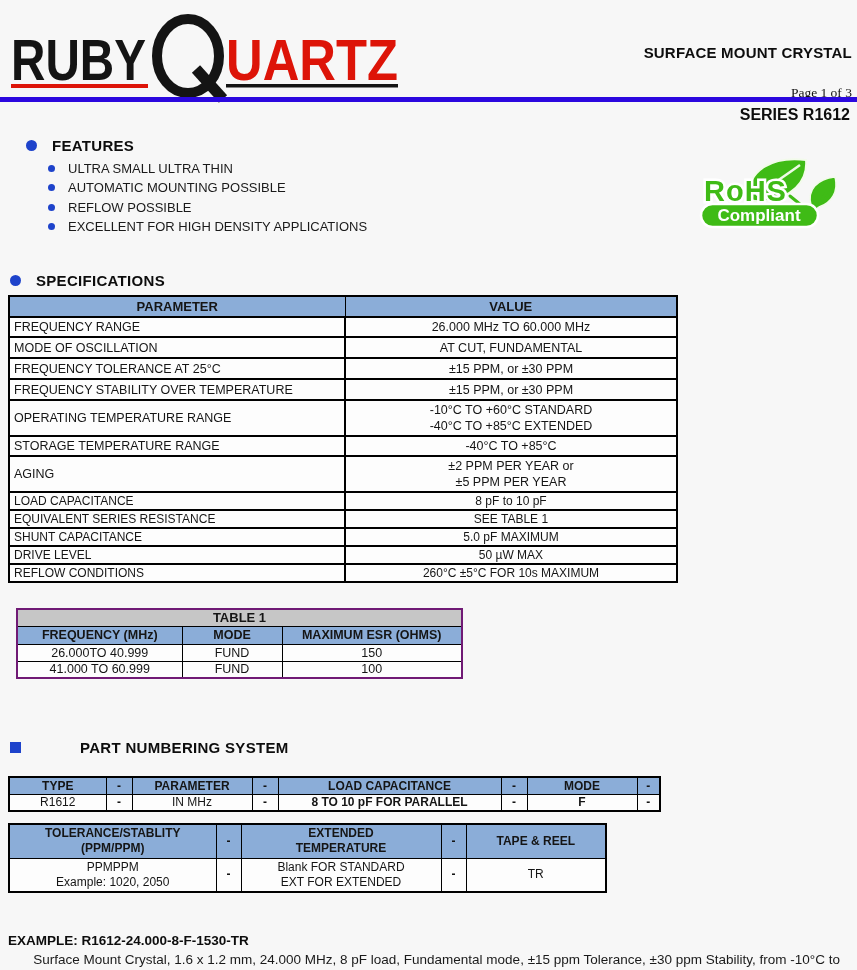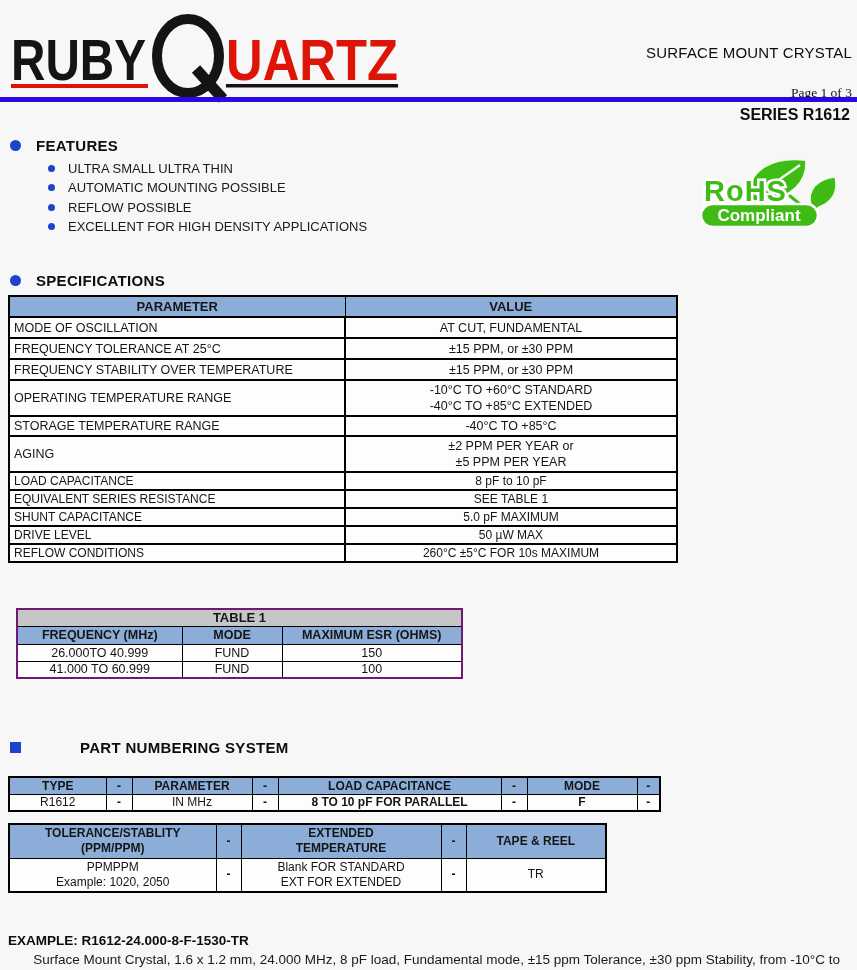--- a/index.html
+++ b/index.html
@@ -5,21 +5,21 @@
   * { margin:0; padding:0; box-sizing:border-box; }
   html,body { background:#e9e9e9; }
   .page {
     position:relative; width:857px; height:970px; background:#f7f7f7;
     font-family:"Liberation Sans", sans-serif; color:#151515; overflow:hidden;
     margin:0 auto;
   }
   
   .logo-svg { position:absolute; left:5px; top:8px; }
   .head-right { position:absolute; right:5px; top:44px; text-align:right; }
-  .product-title { font-size:15px; font-weight:normal; letter-spacing:.2px; color:#0d0d0d; }
+  .product-title { font-size:15px; font-weight:bold; letter-spacing:.2px; color:#0d0d0d; }
   .page-number { font-family:"Liberation Serif", serif; font-size:13.5px; margin-top:24px; color:#111; }
   .blue-rule { position:absolute; left:0; top:97px; width:857px; height:5px; background:#2b08df; }
   .series-title { position:absolute; right:7px; top:106px; font-size:16px; font-weight:bold; color:#0d0d0d; }
 
   
   .sect-head { position:absolute; display:flex; align-items:center; }
   .bullet-round { width:11px; height:11px; border-radius:50%; background:#1e43cb; margin-left:10px; flex:0 0 auto; }
   .bullet-square { width:11px; height:11px; background:#1e43cb; margin-left:10px; flex:0 0 auto; }
   .sect-title { font-size:15px; font-weight:bold; margin-left:15px; letter-spacing:.3px; color:#0d0d0d; }
 
@@ -83,21 +83,21 @@
   </svg>
 
   <div class="head-right">
     <div class="product-title">SURFACE MOUNT CRYSTAL</div>
     <div class="page-number">Page 1 of 3</div>
   </div>
 
   <div class="blue-rule"></div>
   <div class="series-title">SERIES R1612</div>
 
-  <div class="sect-head" style="top:137px; left:0;">
+  <div class="sect-head" style="top:137px; left:0;padding-left:16px;">
     <span class="bullet-round"></span>
     <span class="sect-title">FEATURES</span>
   </div>
   <ul class="features-list">
     <li>
       <span class="sub-bullet"></span>
       <span class="feature-label">ULTRA SMALL ULTRA THIN</span>
     </li>
     <li>
       <span class="sub-bullet"></span>
@@ -131,20 +131,24 @@
   <table class="spec-table">
     <colgroup>
         <col style="width:336px">
         <col style="width:332px">
       </colgroup>
     <tbody>
         <tr>
       <th class="hdr">PARAMETER</th>
       <th class="hdr">VALUE</th>
     </tr>
+    <tr class="h20">
+      <td class="param">FREQUENCY RANGE</td>
+      <td class="val">26.000 MHz TO 60.000 MHz</td>
+    </tr>
     <tr class="h21">
       <td class="param">MODE OF OSCILLATION</td>
       <td class="val">AT CUT, FUNDAMENTAL</td>
     </tr>
     <tr class="h21">
       <td class="param">FREQUENCY TOLERANCE AT 25°C</td>
       <td class="val">±15 PPM, or ±30 PPM</td>
     </tr>
     <tr class="h21">
       <td class="param">FREQUENCY STABILITY OVER TEMPERATURE</td>

